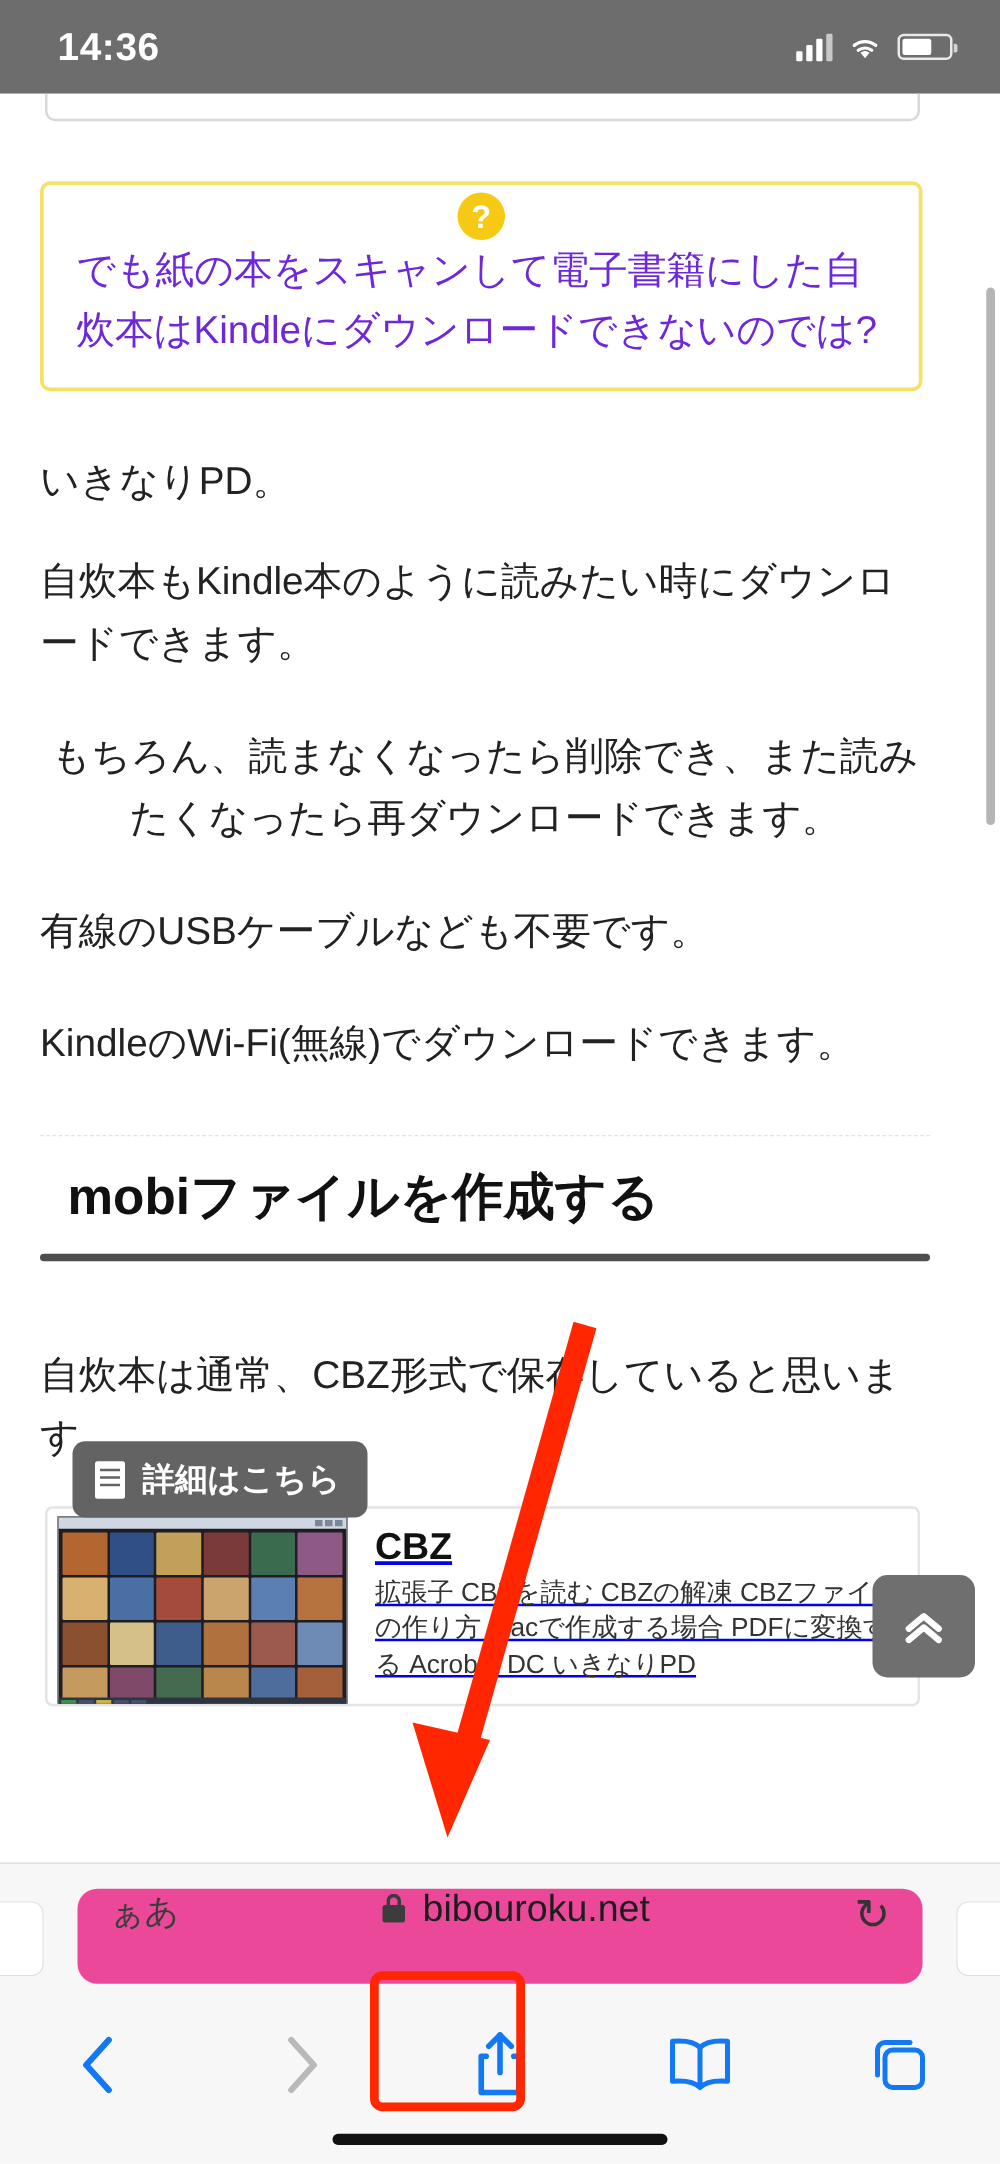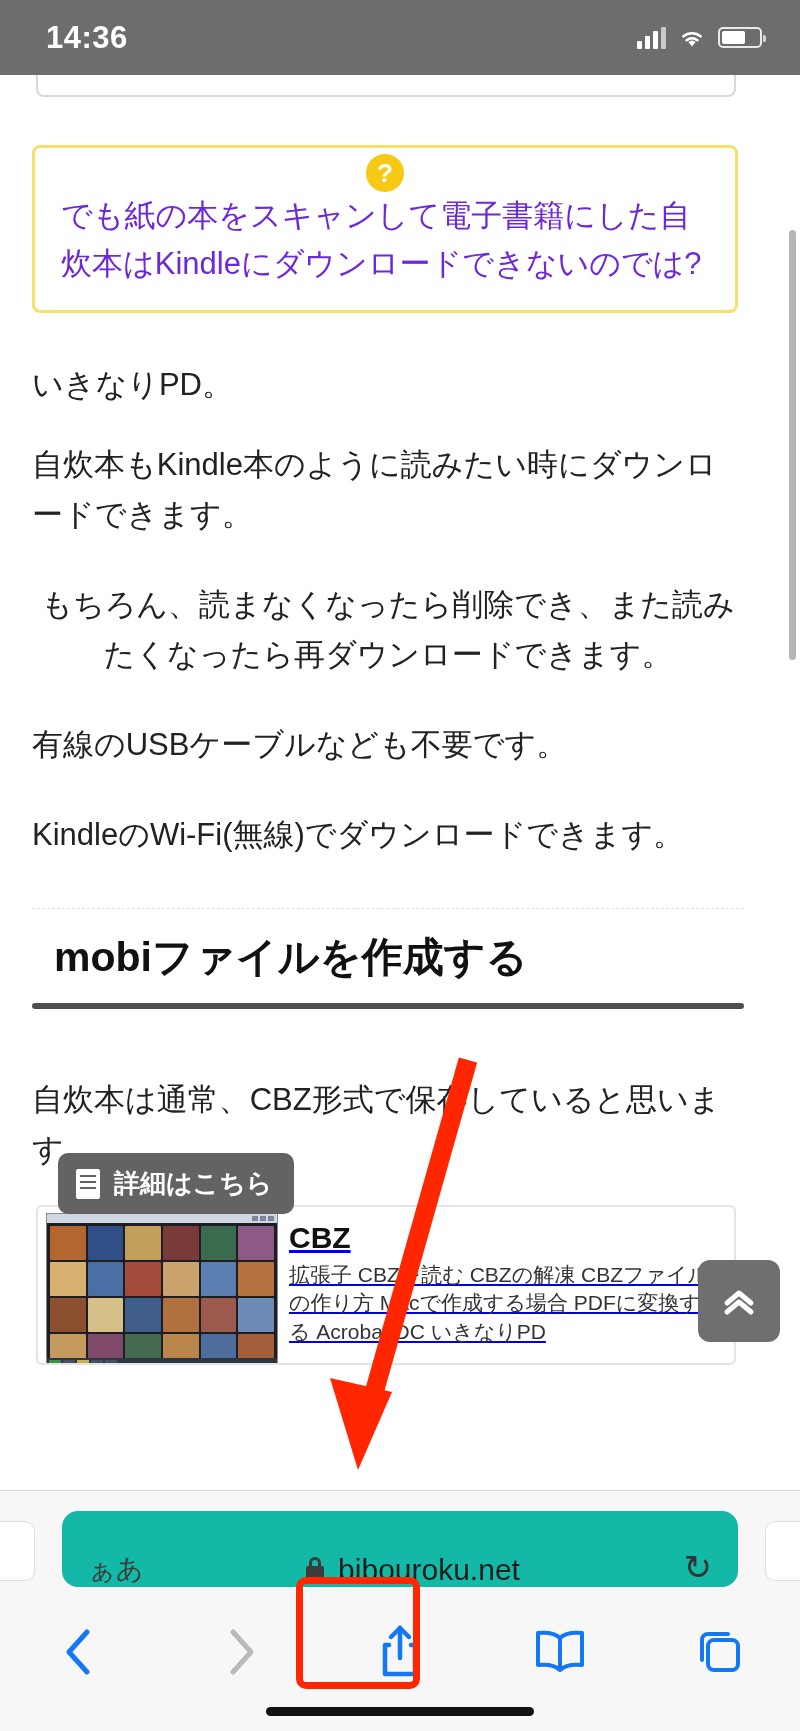--- a/index.html
+++ b/index.html
@@ -229,21 +229,21 @@
     display: flex;
     gap: 2px;
     padding: 2px;
     box-sizing: border-box;
   }
   .thumb-foot i { width: 12px; background: #46506b; display: block; }
   .thumb-foot i.g { background: #3f8f4c; }
   .thumb-foot i.y { background: #c8b24a; }
 
   .card-body {
-    padding: 14px 14px 10px 11px;
+    padding: 14px 14px 10px 22px;
     overflow: hidden;
   }
   .card-title {
     font-size: 30px;
     font-weight: bold;
     color: #111111;
     margin-bottom: 6px;
   }
   .card-desc {
     font-size: 21px;
@@ -316,24 +316,24 @@
     height: 241px;
     background: #f7f7f7;
     border-top: 1px solid #dcdcdc;
   }
   .url-bar {
     position: absolute;
     top: 20px;
     left: 62px;
     width: 676px;
     height: 76px;
-    background: #14b8a6;
+    background: #ec4899;
     border-radius: 16px;
     display: flex;
-    align-items: flex-end;
+    align-items: flex-start;
     box-sizing: border-box;
     padding: 0 26px;
   }
   .url-aa {
     font-size: 27px;
     color: #3c3c3c;
     width: 86px;
   }
   .url-center {
     flex: 1;

